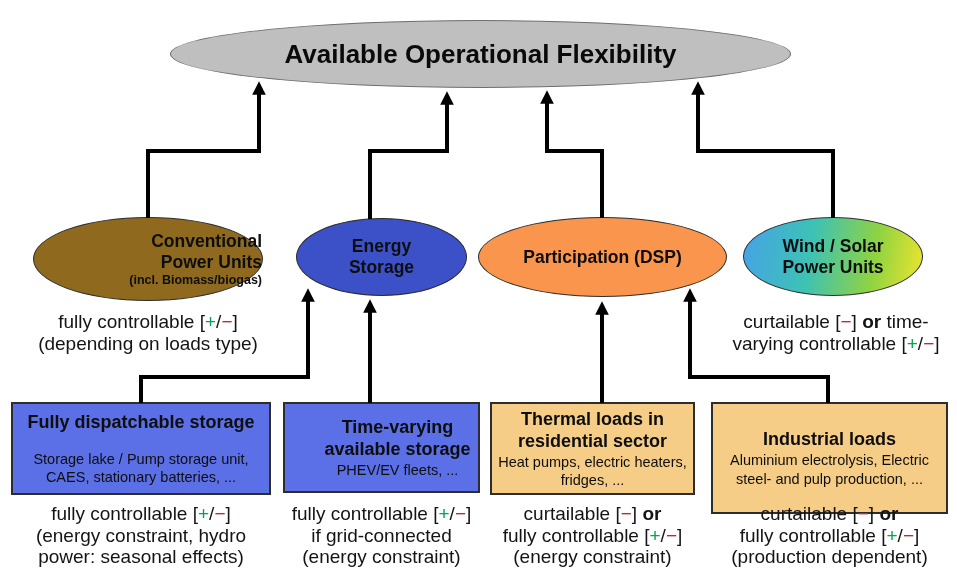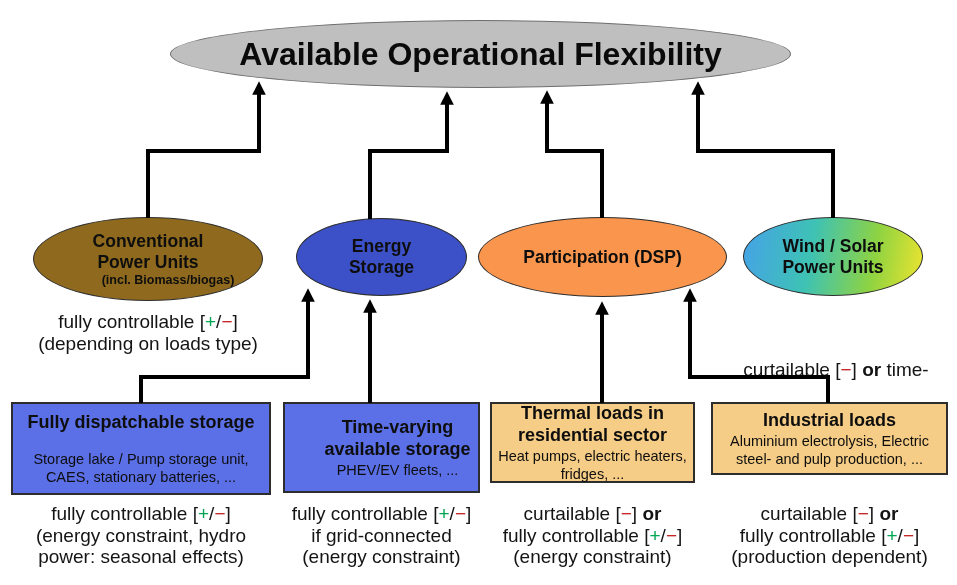--- a/index.html
+++ b/index.html
@@ -9,41 +9,41 @@
   }
   #arrows{position:absolute;left:0;top:0;width:957px;height:585px;pointer-events:none;z-index:5;}
   .ellipse{
     position:absolute;border:1.6px solid #2d2d2d;border-radius:50%;
     display:flex;flex-direction:column;align-items:center;justify-content:center;
     text-align:center;box-sizing:border-box;z-index:2;
   }
   .top-ellipse{
     left:170px;top:20px;width:621px;height:68px;border:1.6px solid #6e6e6e;
   }
-  .top-title{font-weight:bold;font-size:32px;line-height:30px;color:#0a0a0a;text-align:center;}
-  .e-conventional{left:33px;top:217px;width:230px;height:84px;}
+  .top-title{font-weight:bold;font-size:26px;line-height:30px;color:#0a0a0a;text-align:center;}
+  .e-conventional{left:33px;top:217px;width:230px;height:84px;align-items:flex-end;}
   .e-storage{left:296px;top:218px;width:171px;height:78px;}
   .e-dsp{left:478px;top:217px;width:249px;height:80px;}
   .e-windsolar{left:743px;top:217px;width:180px;height:79px;}
   .node-title{font-weight:bold;font-size:17.5px;line-height:21px;color:#0e0e0e;}
   .node-sub{font-weight:bold;font-size:12.5px;line-height:15px;color:#0e0e0e;margin-left:40px;}
   .box{
     position:absolute;border:2px solid #2d2d2d;
     display:flex;flex-direction:column;align-items:center;justify-content:center;
     text-align:center;box-sizing:border-box;padding:2px 4px;z-index:2;
   }
   .b1{left:11px;top:402px;width:260px;height:93px;}
   .b2{left:283px;top:402px;width:197px;height:91px;padding-left:36px;}
-  .b3{left:490px;top:402px;width:205px;height:81px;text-align:center;}
-  .b4{left:711px;top:402px;width:237px;height:73px;}
+  .b3{left:490px;top:402px;width:205px;height:93px;text-align:center;}
+  .b4{left:711px;top:402px;width:237px;height:112px;}
   .box-title{font-weight:bold;font-size:18px;line-height:22px;color:#0e0e0e;}
   .box-sub{font-size:14.5px;line-height:18.5px;color:#0e0e0e;margin-top:1px;}
   .caption{position:absolute;text-align:center;font-size:19px;line-height:21.5px;color:#141414;z-index:2;}
   .cap-e1{left:23px;top:311px;width:250px;}
-  .cap-e4{left:715px;top:311px;width:242px;margin-top:48px;}
+  .cap-e4{left:715px;top:311px;width:242px;}
   .cap-r1{left:6px;top:503px;width:270px;}
   .cap-r2{left:278px;top:503px;width:207px;}
   .cap-r3{left:485px;top:503px;width:215px;}
   .cap-r4{left:706px;top:503px;width:247px;}
   .plus{color:#00A651;}
   .minus{color:#C62828;}
 </style>
 </head>
 <body>
 
@@ -90,20 +90,21 @@
     <div class="node-title">Wind / Solar</div>
     <div class="node-title">Power Units</div>
   </div>
 
   <div class="caption cap-e1">
     <div>fully controllable [<span class="plus">+</span>/<span class="minus">−</span>]</div>
     <div>(depending on loads type)</div>
   </div>
   <div class="caption cap-e4">
     <div>curtailable [<span class="minus">−</span>] <b>or</b> time-</div>
+    <div>varying controllable [<span class="plus">+</span>/<span class="minus">−</span>]</div>
   </div>
 
   <div class="box b1" style="background: rgb(91, 111, 230); gap: 16px;">
     <div class="box-title">Fully dispatchable storage</div>
     <div class="box-sub">Storage lake / Pump storage unit, CAES, stationary batteries, ...</div>
   </div>
   <div class="box b2" style="background: rgb(91, 111, 230);">
     <div class="box-title">Time-varying available storage</div>
     <div class="box-sub">PHEV/EV fleets, ...</div>
   </div>

